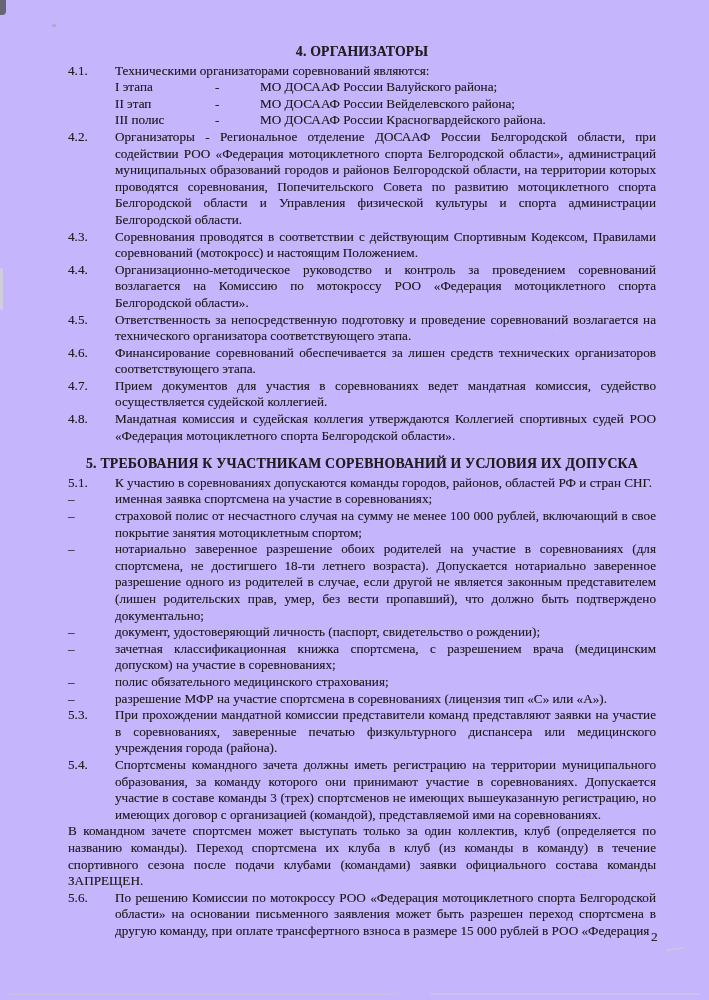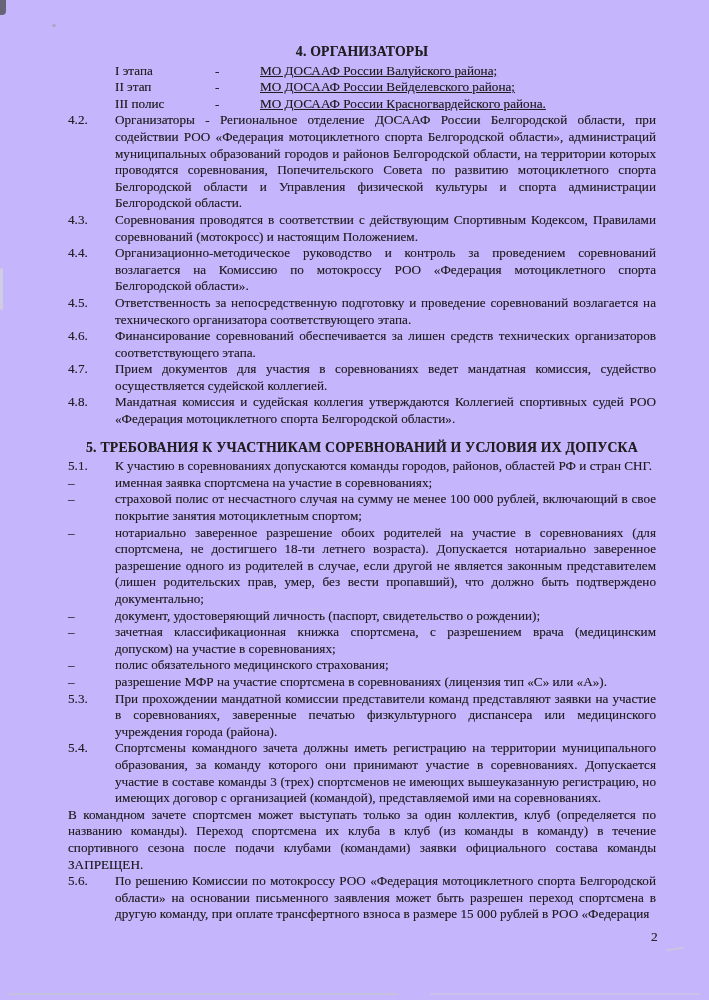--- a/index.html
+++ b/index.html
@@ -57,21 +57,20 @@
   .stage-name {
     flex: 0 0 100px;
     width: 100px;
   }
   .stage-dash {
     flex: 0 0 45px;
     width: 45px;
   }
   .stage-org {
     flex: 1;
-    text-decoration: underline;
   }
   .page-number {
     position: absolute;
     top: 929px;
     left: 651px;
     font-size: 13.5px;
     color: #2a2a2a;
     text-shadow: 0 0 0.4px rgba(30,30,30,0.45);
   }
   
@@ -121,20 +120,24 @@
     opacity: 0.6;
     transform: rotate(-8deg);
   }
 </style>
 </head>
 <body>
 
 <div class="page">
   <div class="content">
       <div class="section-heading">4.  ОРГАНИЗАТОРЫ</div>
+      <div class="clause">
+        <span class="clause-num">4.1.</span>
+        <div class="clause-text">Техническими организаторами соревнований являются:</div>
+      </div>
       <div class="stage-row">
         <span class="stage-name">I этапа</span>
         <span class="stage-dash">-</span>
         <span class="stage-org">МО ДОСААФ России Валуйского района;</span>
       </div>
       <div class="stage-row">
         <span class="stage-name">II этап</span>
         <span class="stage-dash">-</span>
         <span class="stage-org">МО ДОСААФ России Вейделевского района;</span>
       </div>

